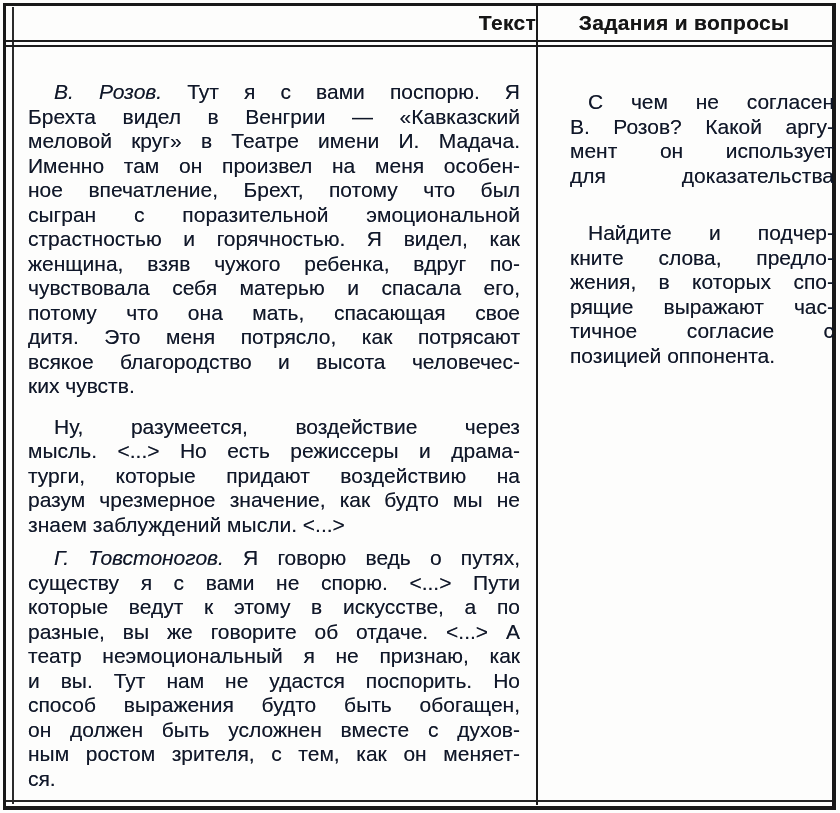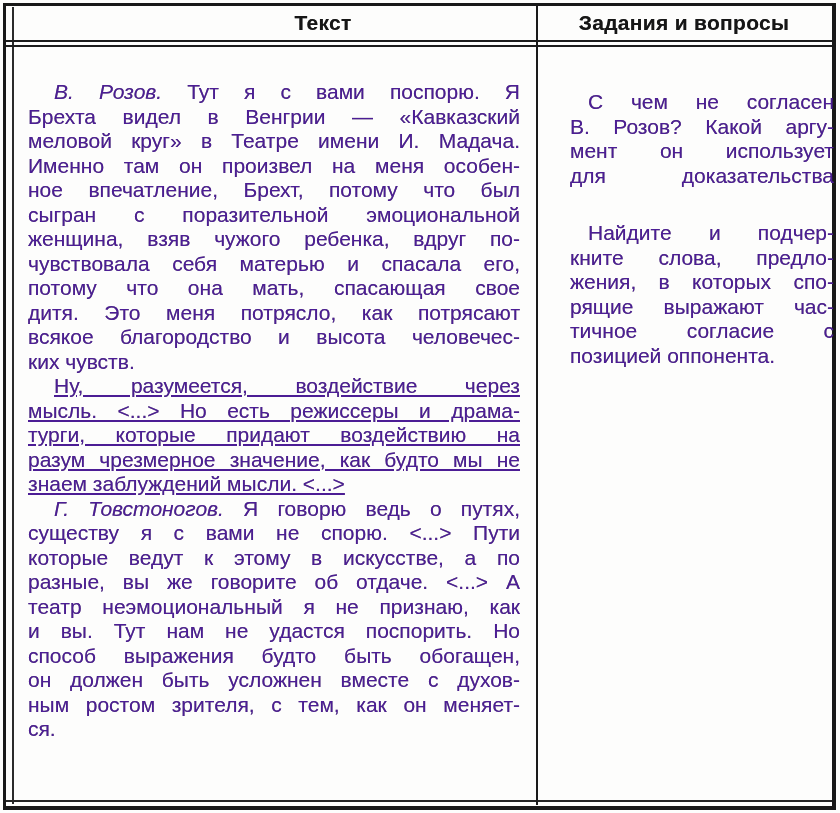--- a/index.html
+++ b/index.html
@@ -58,44 +58,44 @@
   }
   .header-label {
     position: absolute;
     top: 11px;
     font-size: 21px;
     font-weight: bold;
     letter-spacing: 0.3px;
     text-align: center;
     text-shadow: 0 0 0.5px rgba(0,0,0,0.55);
   }
-  .header-label.hl-left  { left: 14px;  width: 618px; }
+  .header-label.hl-left  { left: 14px;  width: 522px; text-align: right; }
   .header-label.hl-right { left: 538px; width: 292px; }
 
   .cell {
     position: absolute;
     font-size: 21px;
     line-height: 24.5px;
-    color: #4c1d95;
+    color: #0f172a;
     text-shadow: 0 0 0.5px rgba(0,0,0,0.5);
   }
   .cell-left  { left: 28px;  top: 80px; width: 492px; }
   .cell-right { left: 557px; top: 90px; width: 264px; margin-left: 13px; }
 
   .ln {
     text-align: justify;
     text-align-last: justify;
   }
   .ln.ln-last { text-align-last: left; }
   .indent    { text-indent: 26px; }
   .indent-sm { text-indent: 18px; }
   .speaker { font-style: italic; }
 
-  .para-gap-md { margin-top: 0; text-decoration: underline; }
-  .para-gap-sm { }
+  .para-gap-md { margin-top: 16px; }
+  .para-gap-sm { margin-top: 9px; }
   .para-gap-lg { margin-top: 33px; }
 </style>
 </head>
 <body>
 
 <div class="page">
 
   <div class="frame"></div>
   <div class="inner-left-rule"></div>
   <div class="header-rule-1"></div>
@@ -108,20 +108,21 @@
 
   <div class="cell cell-left">
 
     <div>
       <div class="ln indent"><span class="speaker">В. Розов.</span> <span>Тут я с вами поспорю. Я</span></div>
       <div class="ln">Брехта видел в Венгрии — «Кавказский</div>
       <div class="ln">меловой круг» в Театре имени И. Мадача.</div>
       <div class="ln">Именно там он произвел на меня особен-</div>
       <div class="ln">ное впечатление, Брехт, потому что был</div>
       <div class="ln">сыгран с поразительной эмоциональной</div>
+      <div class="ln">страстностью и горячностью. Я видел, как</div>
       <div class="ln">женщина, взяв чужого ребенка, вдруг по-</div>
       <div class="ln">чувствовала себя матерью и спасала его,</div>
       <div class="ln">потому что она мать, спасающая свое</div>
       <div class="ln">дитя. Это меня потрясло, как потрясают</div>
       <div class="ln">всякое благородство и высота человечес-</div>
       <div class="ln ln-last">ких чувств.</div>
     </div>
 
     <div class="para-gap-md">
       <div class="ln indent">Ну, разумеется, воздействие через</div>

